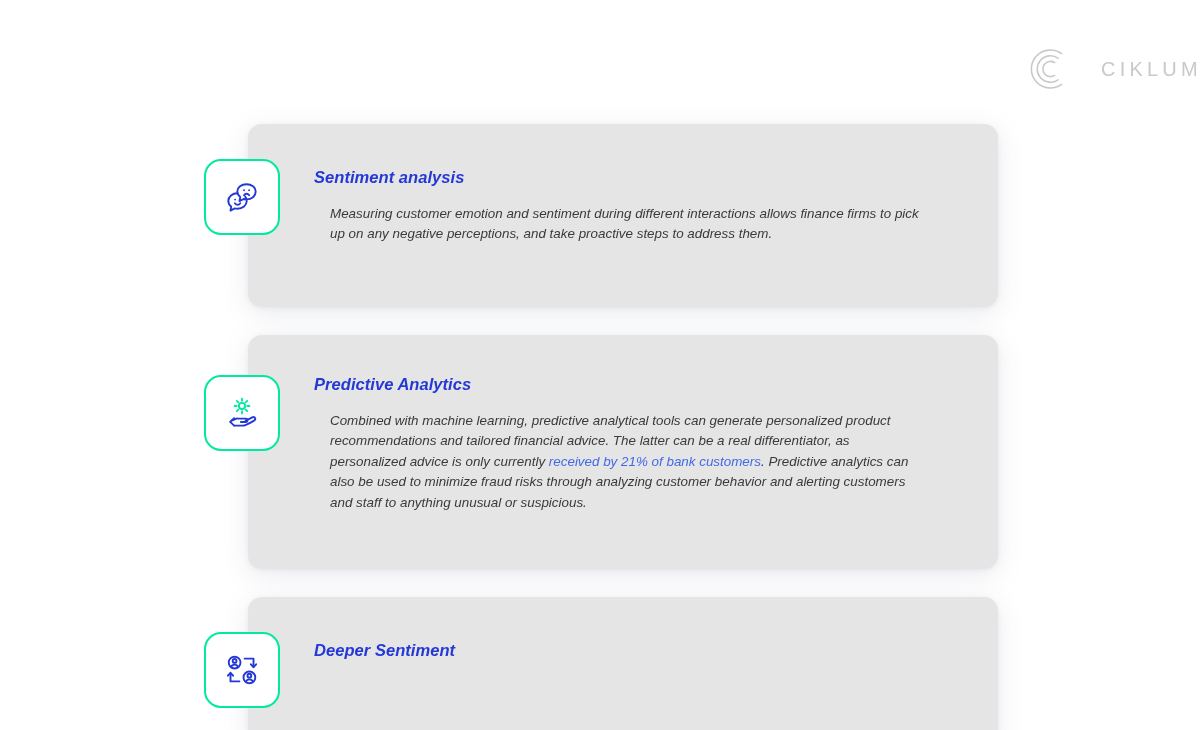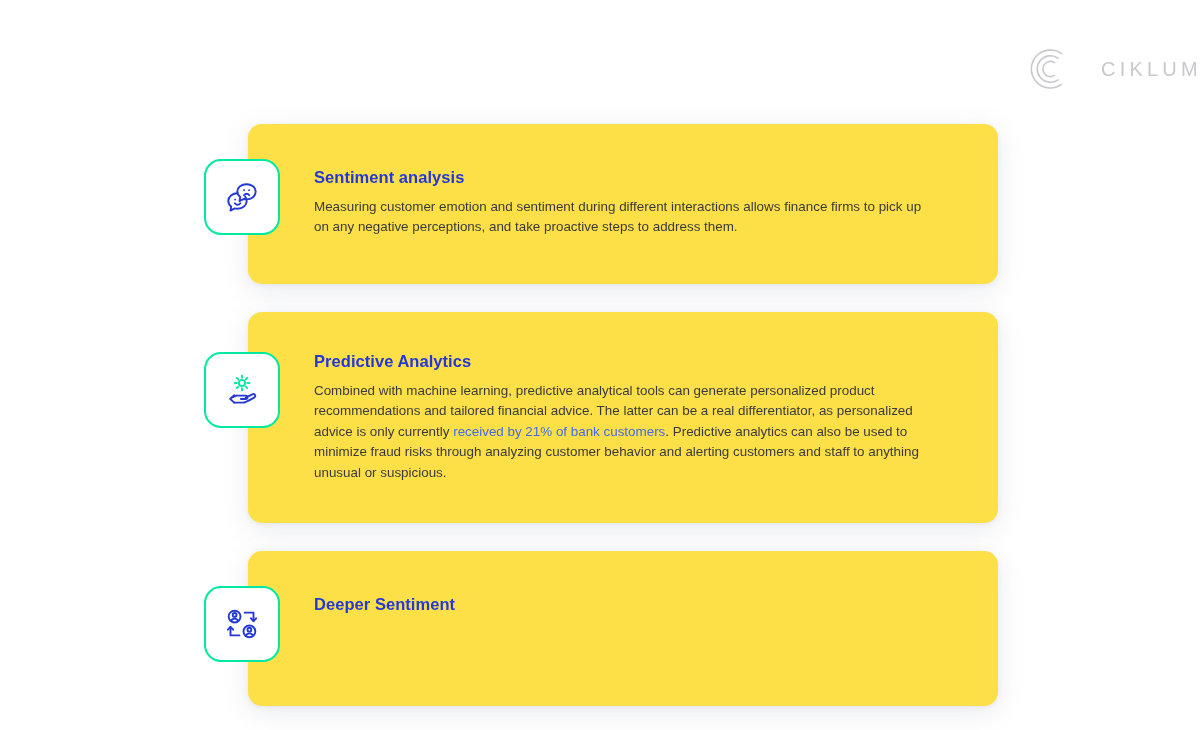--- a/index.html
+++ b/index.html
@@ -44,45 +44,46 @@
     position: absolute;
     left: 248px;
     top: 124px;
     width: 750px;
   }
   .card-row {
     position: relative;
     margin-bottom: 28px;
   }
   .card {
-    background: #fde047;
+    background: #e5e5e5;
     border-radius: 14px;
     box-shadow: 0 6px 26px rgba(120, 125, 150, 0.16),
                 0 1px 4px rgba(120, 125, 150, 0.10);
     min-height: 150px;
     box-sizing: border-box;
     padding: 44px 60px 40px 66px;
+    font-style: italic;
   }
   .card-1 { min-height: 151px; padding-top: 44px; padding-bottom: 46px; }
   .card-2 { min-height: 155px; padding-top: 40px; }
   .card-3 { min-height: 155px; padding-top: 44px; padding-bottom: 60px; }
 
   .card-title {
     color: #2438d6;
     font-size: 16.5px;
     font-weight: 700;
     margin: 0 0 9px 0;
     line-height: 1.2;
     letter-spacing: 0.05px;
   }
   .card-body {
     color: #3a3a3c;
     font-size: 13.4px;
     line-height: 20.5px;
-    margin: 0;
+    margin: 16px;
     max-width: 648px;
   }
   .card-body .link {
     color: #4269e8;
     text-decoration: none;
     cursor: pointer;
   }
 
   
   .icon-tile {

